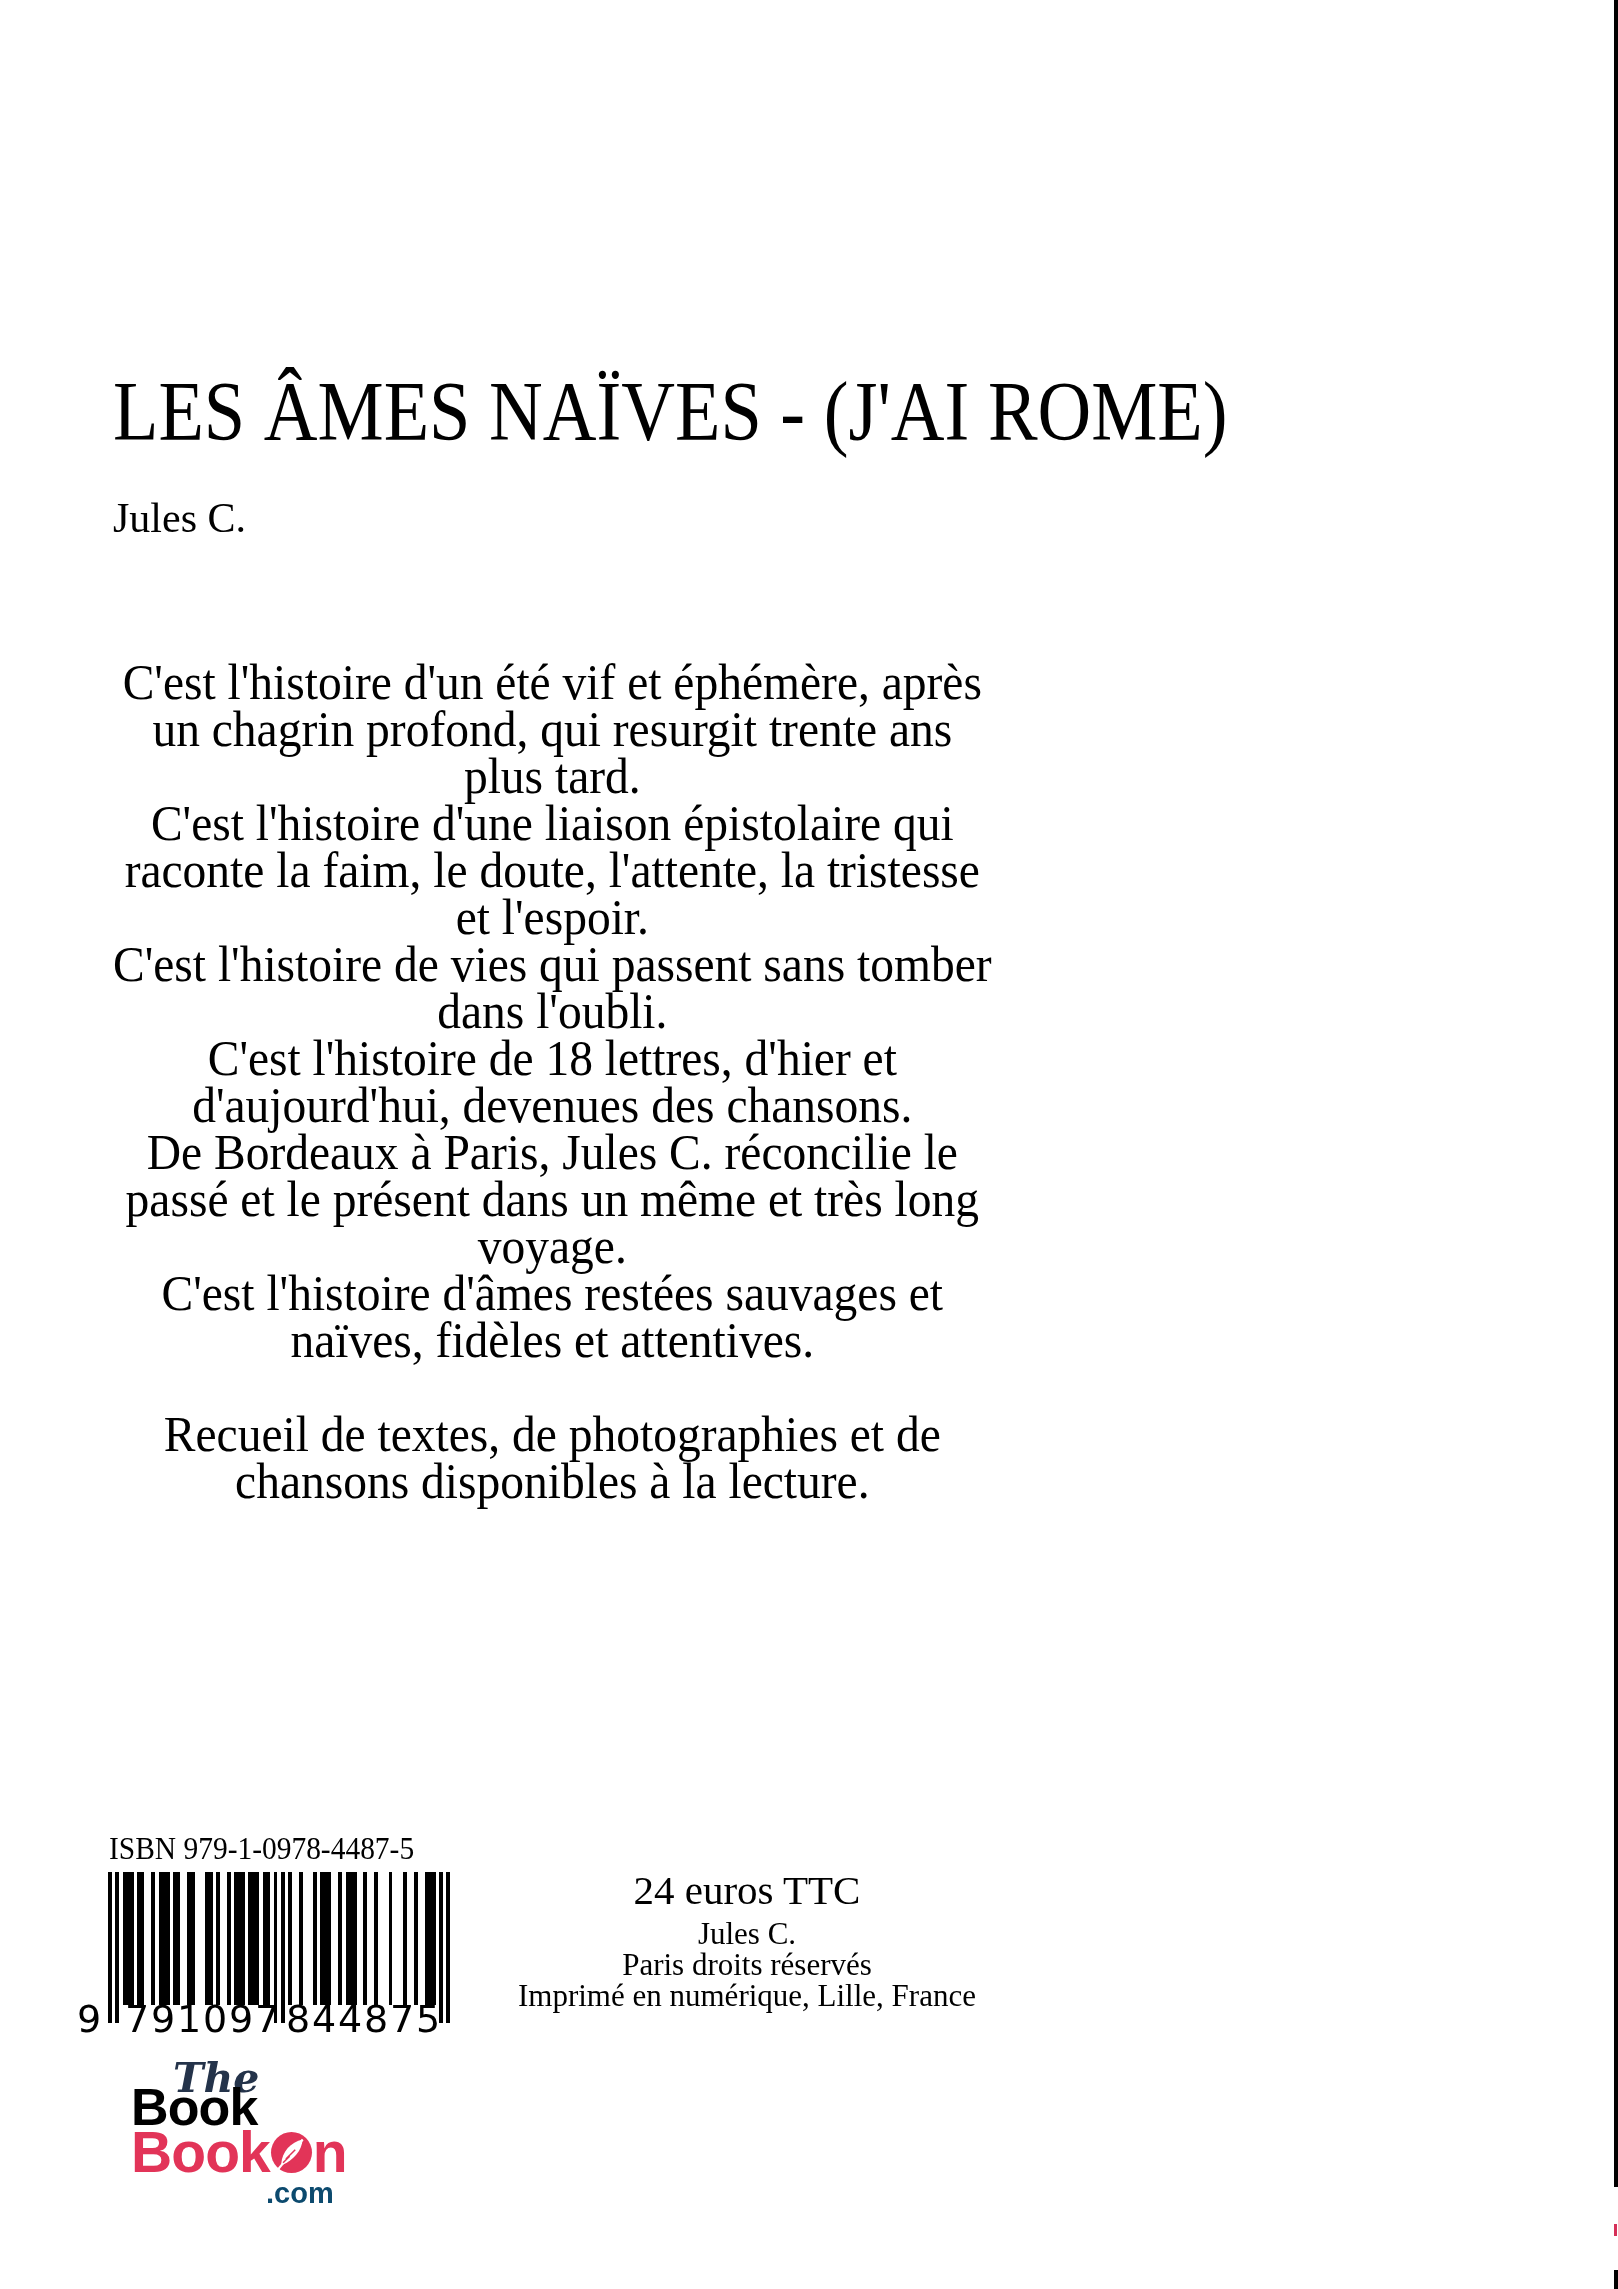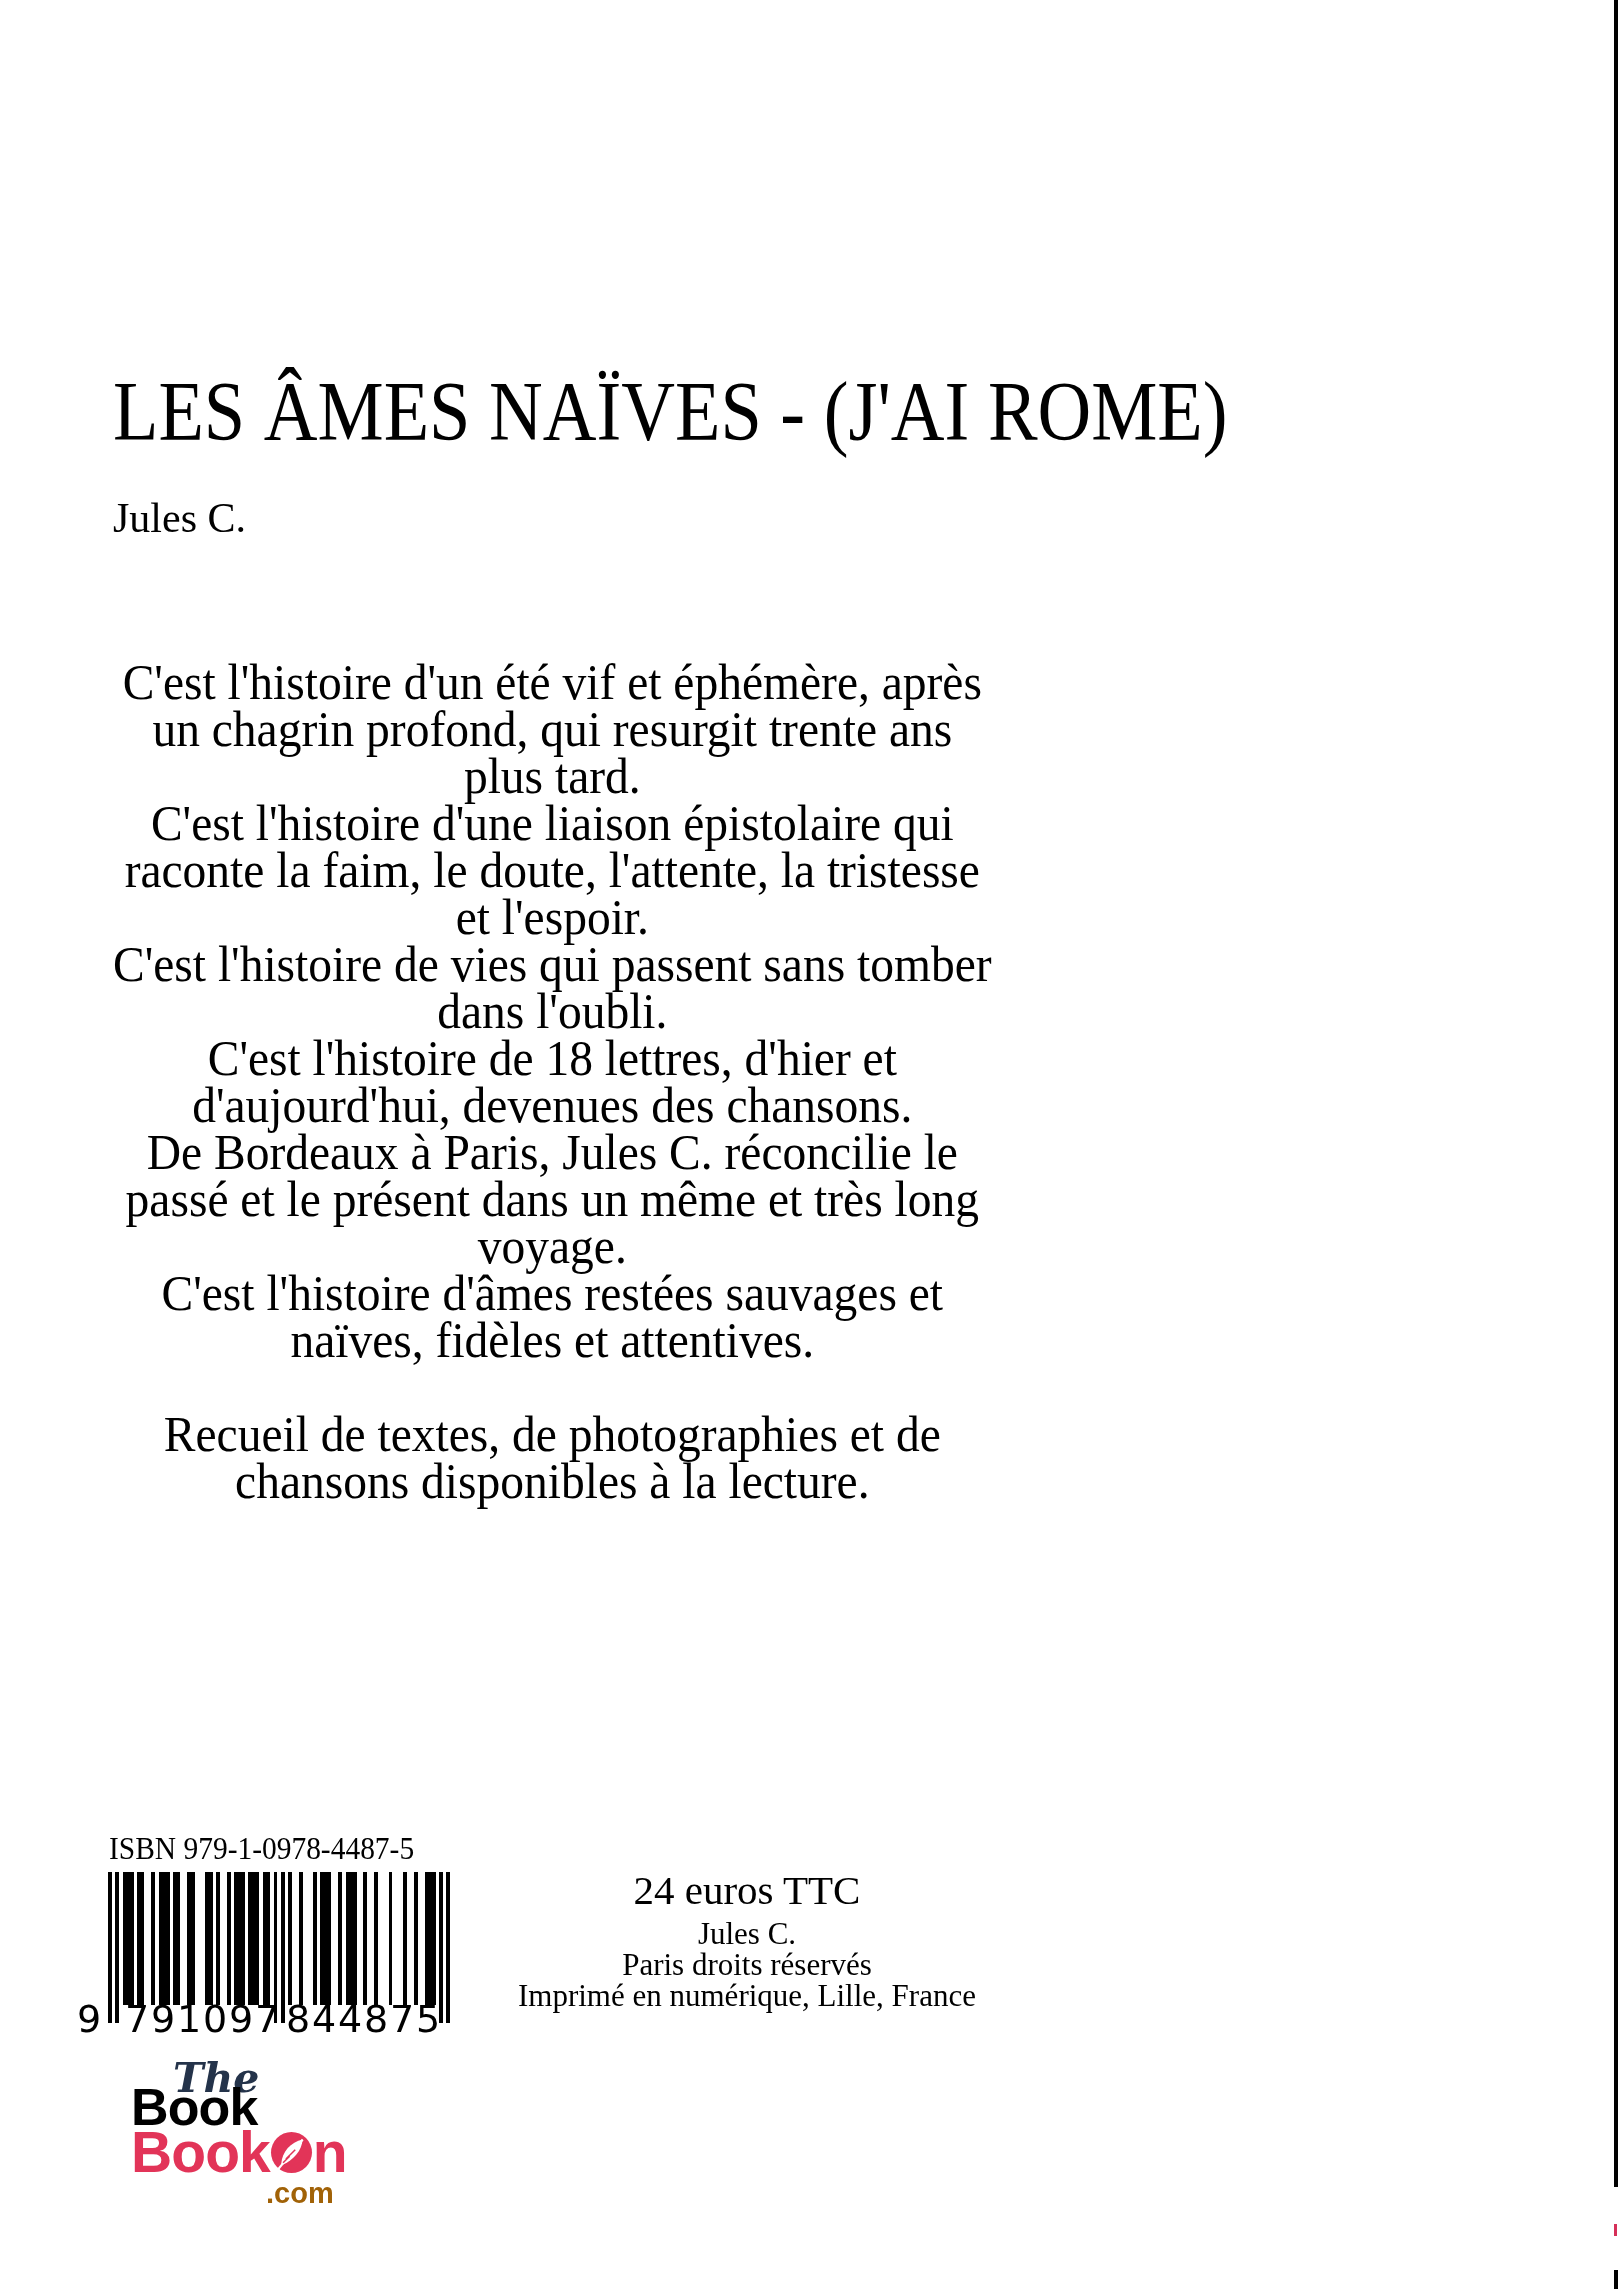--- a/index.html
+++ b/index.html
@@ -67,21 +67,21 @@
     font-size:57px;font-weight:800;letter-spacing:-0.9px;
     color:#e23458;line-height:1;white-space:nowrap;
   }
   .logo-o{
     display:inline-block;width:41px;height:41px;border-radius:50%;
     background:#e23458;vertical-align:-0.9px;position:relative;margin:0 0.9px;
   }
   .logo-o svg{position:absolute;left:0;top:0;overflow:visible;}
   .logo-com{
     position:absolute;left:135px;top:120px;
-    font-size:29px;font-weight:bold;color:#a16207;line-height:1;
+    font-size:29px;font-weight:bold;color:#0c4a6e;line-height:1;
   }
   .edge-strip-top{position:absolute;right:0;top:0;width:5.5px;height:2187px;background:#000;}
   .edge-strip-bottom{position:absolute;right:0;top:2270px;width:5.5px;height:19.4px;background:#000;}
   .edge-tick{position:absolute;right:1.8px;top:2224px;width:3.7px;height:12px;background:#d62f58;}
 </style>
 </head>
 <body>
 
 <div class="page">
 

